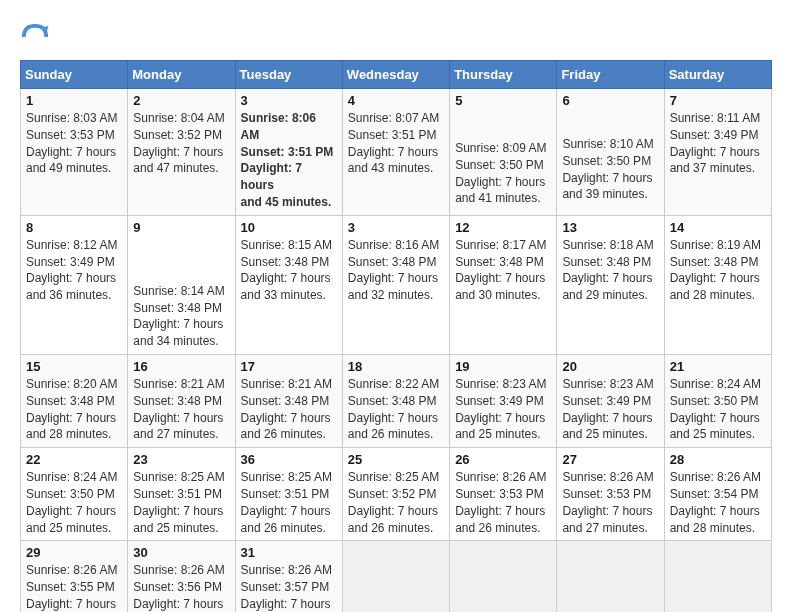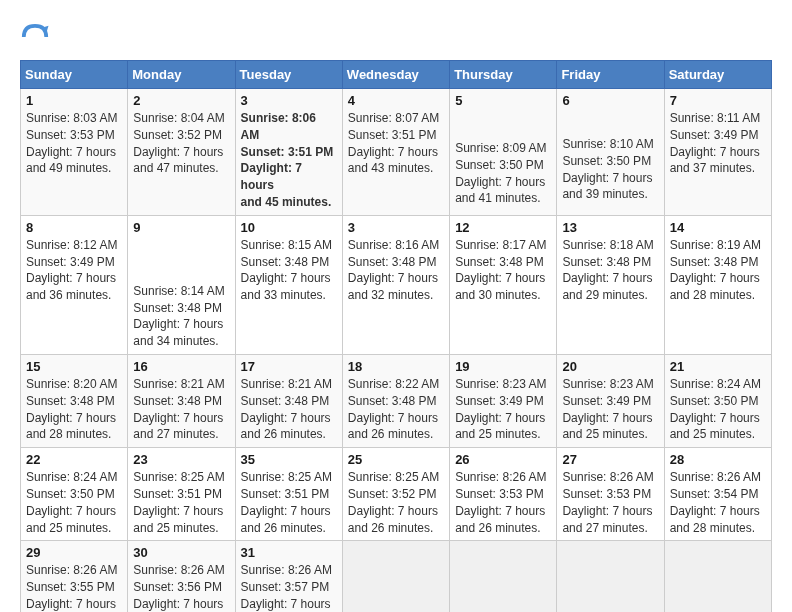--- a/index.html
+++ b/index.html
@@ -288,21 +288,21 @@
 and 25 minutes.</div>
           </td>
           <td>
             <span class="day-num">23</span>
             <div class="day-info" style="white-space: pre-line;">Sunrise: 8:25 AM
 Sunset: 3:51 PM
 Daylight: 7 hours
 and 25 minutes.</div>
           </td>
           <td>
-            <span class="day-num">35</span>
+            <span class="day-num">36</span>
             <div class="day-info" style="white-space: pre-line;">Sunrise: 8:25 AM
 Sunset: 3:51 PM
 Daylight: 7 hours
 and 26 minutes.</div>
           </td>
           <td>
             <span class="day-num">25</span>
             <div class="day-info" style="white-space: pre-line;">Sunrise: 8:25 AM
 Sunset: 3:52 PM
 Daylight: 7 hours

